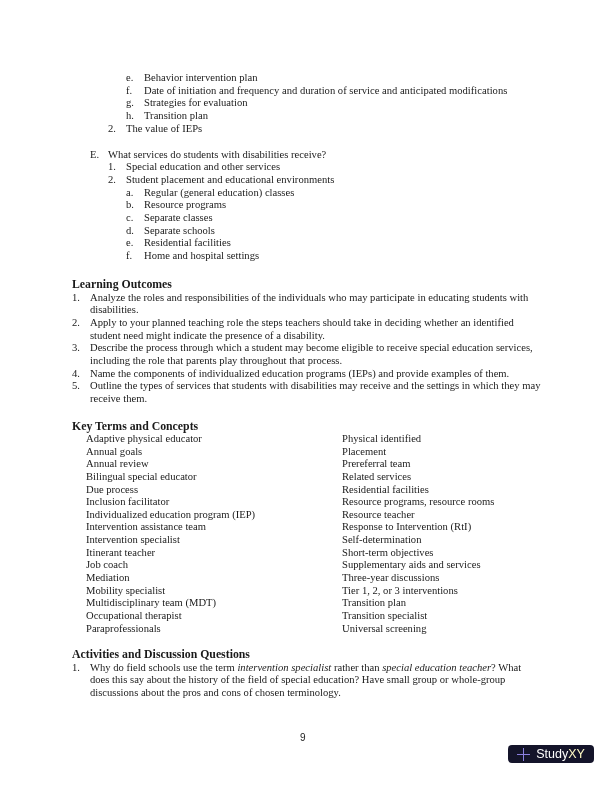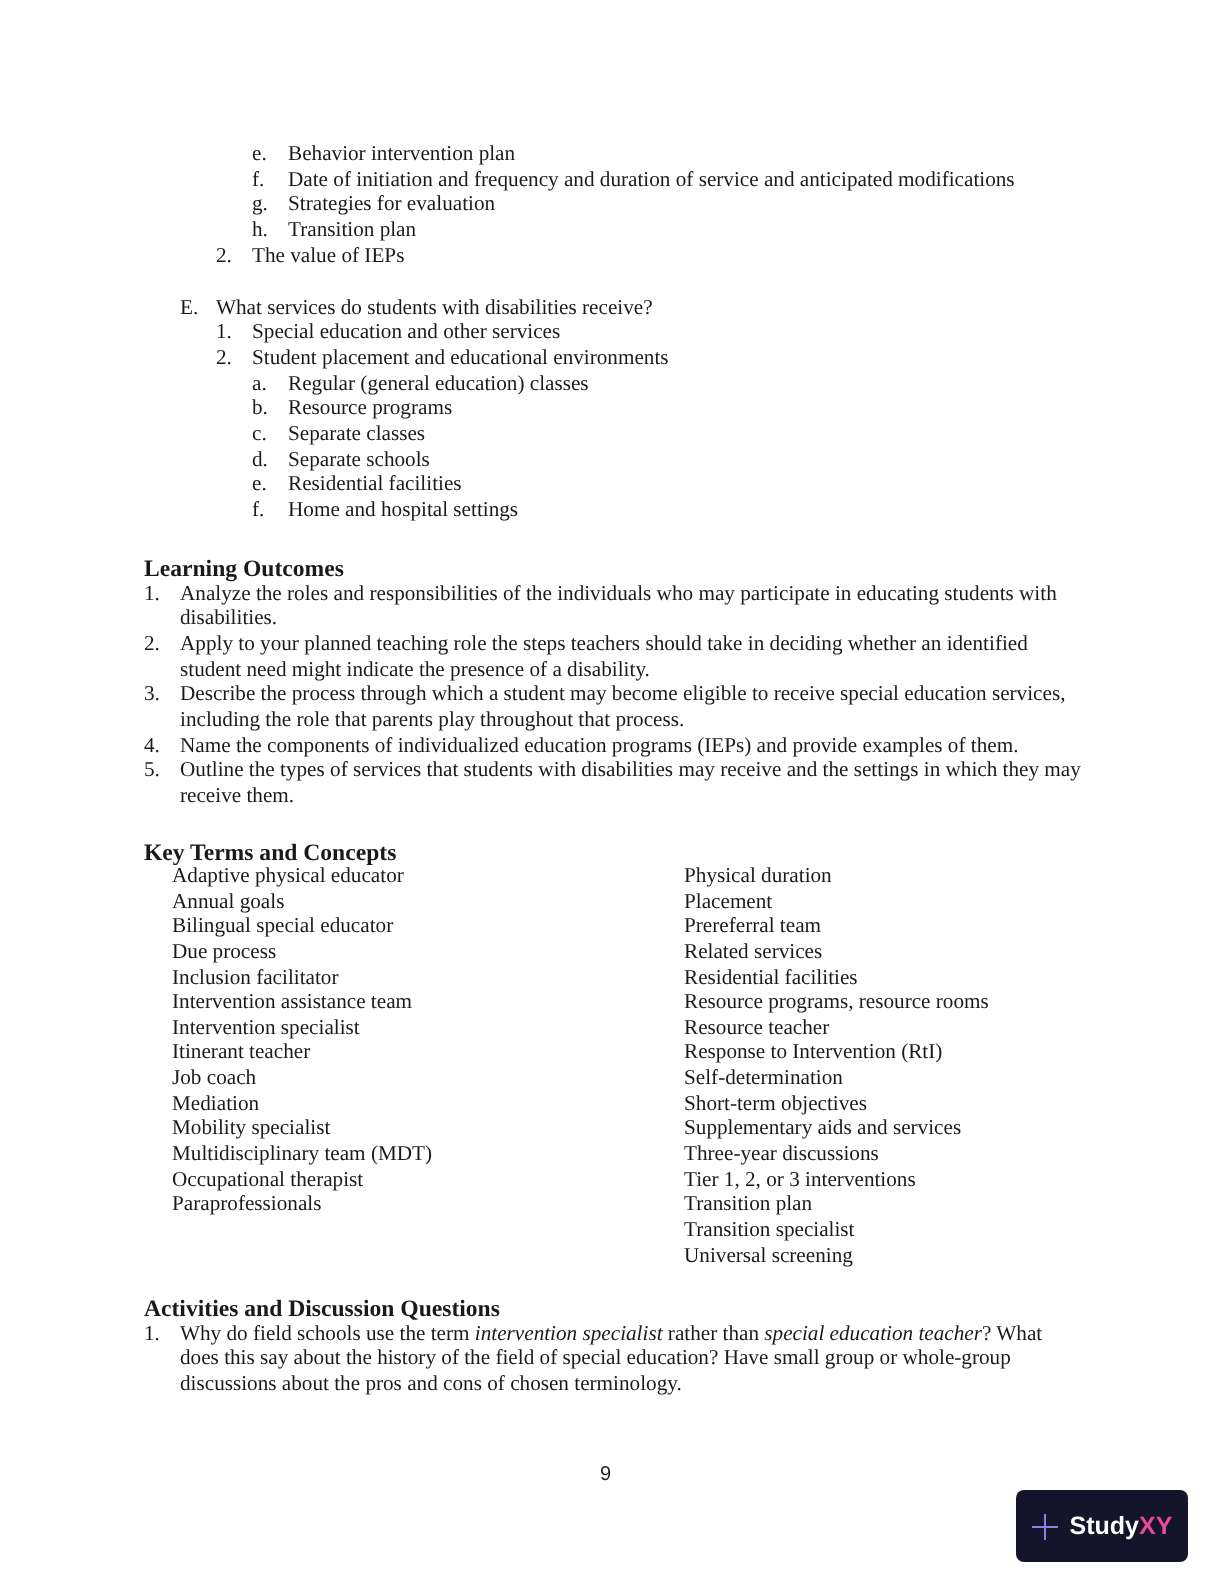--- a/index.html
+++ b/index.html
@@ -65,28 +65,28 @@
       top: 732px;
       font-family: "Liberation Sans", "DejaVu Sans", sans-serif;
       font-size: 10px;
       color: #222;
     }
     .badge {
       position: absolute;
       left: 508px;
       top: 745px;
       width: 86px;
-      height: 36px;
+      height: 18px;
       background: #14142a;
       border-radius: 4px;
       display: flex;
       align-items: center;
       justify-content: center;
       font-family: "Liberation Sans", "DejaVu Sans", sans-serif;
-      font-weight: bold;
+      font-weight: normal;
       font-size: 12.5px;
       color: #ffffff;
       box-sizing: border-box;
       padding: 0 6px;
     }
     .badge .plus {
       position: relative;
       width: 13px;
       height: 13px;
       margin-right: 6px;
@@ -96,21 +96,21 @@
       content: "";
       position: absolute;
       background: #8b7fe0;
     }
     .badge .plus::before {
       left: 6px; top: 0; width: 1.3px; height: 13px;
     }
     .badge .plus::after {
       left: 0; top: 6px; width: 13px; height: 1.3px;
     }
-    .badge .brand-accent { color: #ec4899; }
+    .badge .brand-accent { color: #fef9c3; }
     em { font-style: italic; }
   </style>
 </head>
 <body>
 
 <div class="page">
 
   <div>
     <div class="line" style="top:72px; left:126px;">
       <span class="marker" style="left:0;">e.</span>
@@ -194,35 +194,37 @@
     <div class="ol-item">
       <span class="num">5.</span>
       <span>Outline the types of services that students with disabilities may receive and the settings in which they may receive them.</span>
     </div>
   </div>
 
   <div class="heading" style="top:419.5px; left:72px;">Key Terms and Concepts</div>
   <div class="terms-col" style="top:433px; left:86px;">
     <div class="term">Adaptive physical educator</div>
     <div class="term">Annual goals</div>
+    <div class="term">Annual review</div>
     <div class="term">Bilingual special educator</div>
     <div class="term">Due process</div>
     <div class="term">Inclusion facilitator</div>
+    <div class="term">Individualized education program (IEP)</div>
     <div class="term">Intervention assistance team</div>
     <div class="term">Intervention specialist</div>
     <div class="term">Itinerant teacher</div>
     <div class="term">Job coach</div>
     <div class="term">Mediation</div>
     <div class="term">Mobility specialist</div>
     <div class="term">Multidisciplinary team (MDT)</div>
     <div class="term">Occupational therapist</div>
     <div class="term">Paraprofessionals</div>
   </div>
   <div class="terms-col" style="top:433px; left:342px;">
-    <div class="term">Physical duration</div>
+    <div class="term">Physical identified</div>
     <div class="term">Placement</div>
     <div class="term">Prereferral team</div>
     <div class="term">Related services</div>
     <div class="term">Residential facilities</div>
     <div class="term">Resource programs, resource rooms</div>
     <div class="term">Resource teacher</div>
     <div class="term">Response to Intervention (RtI)</div>
     <div class="term">Self-determination</div>
     <div class="term">Short-term objectives</div>
     <div class="term">Supplementary aids and services</div>

